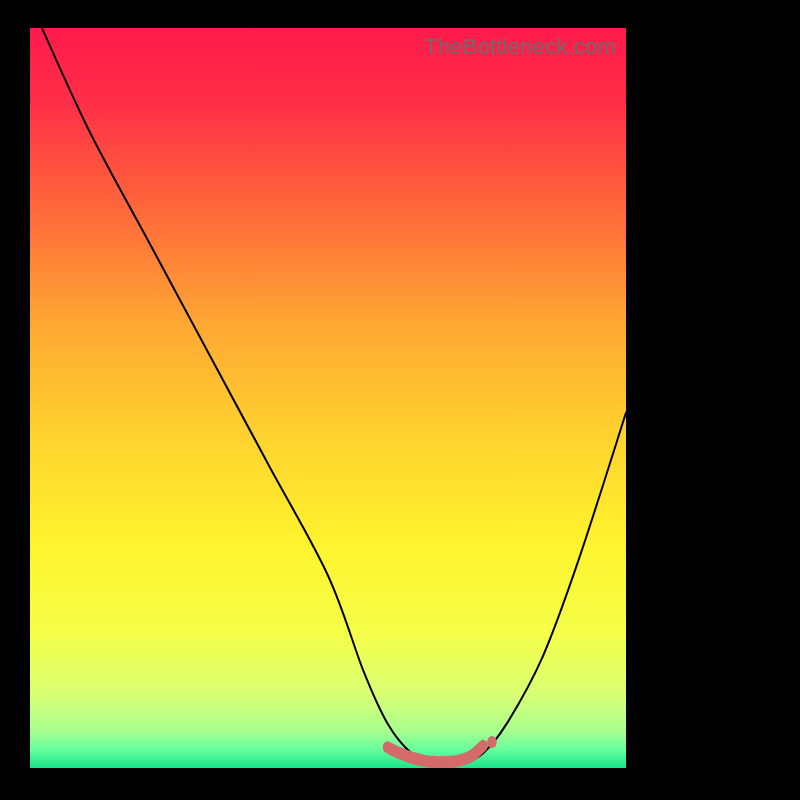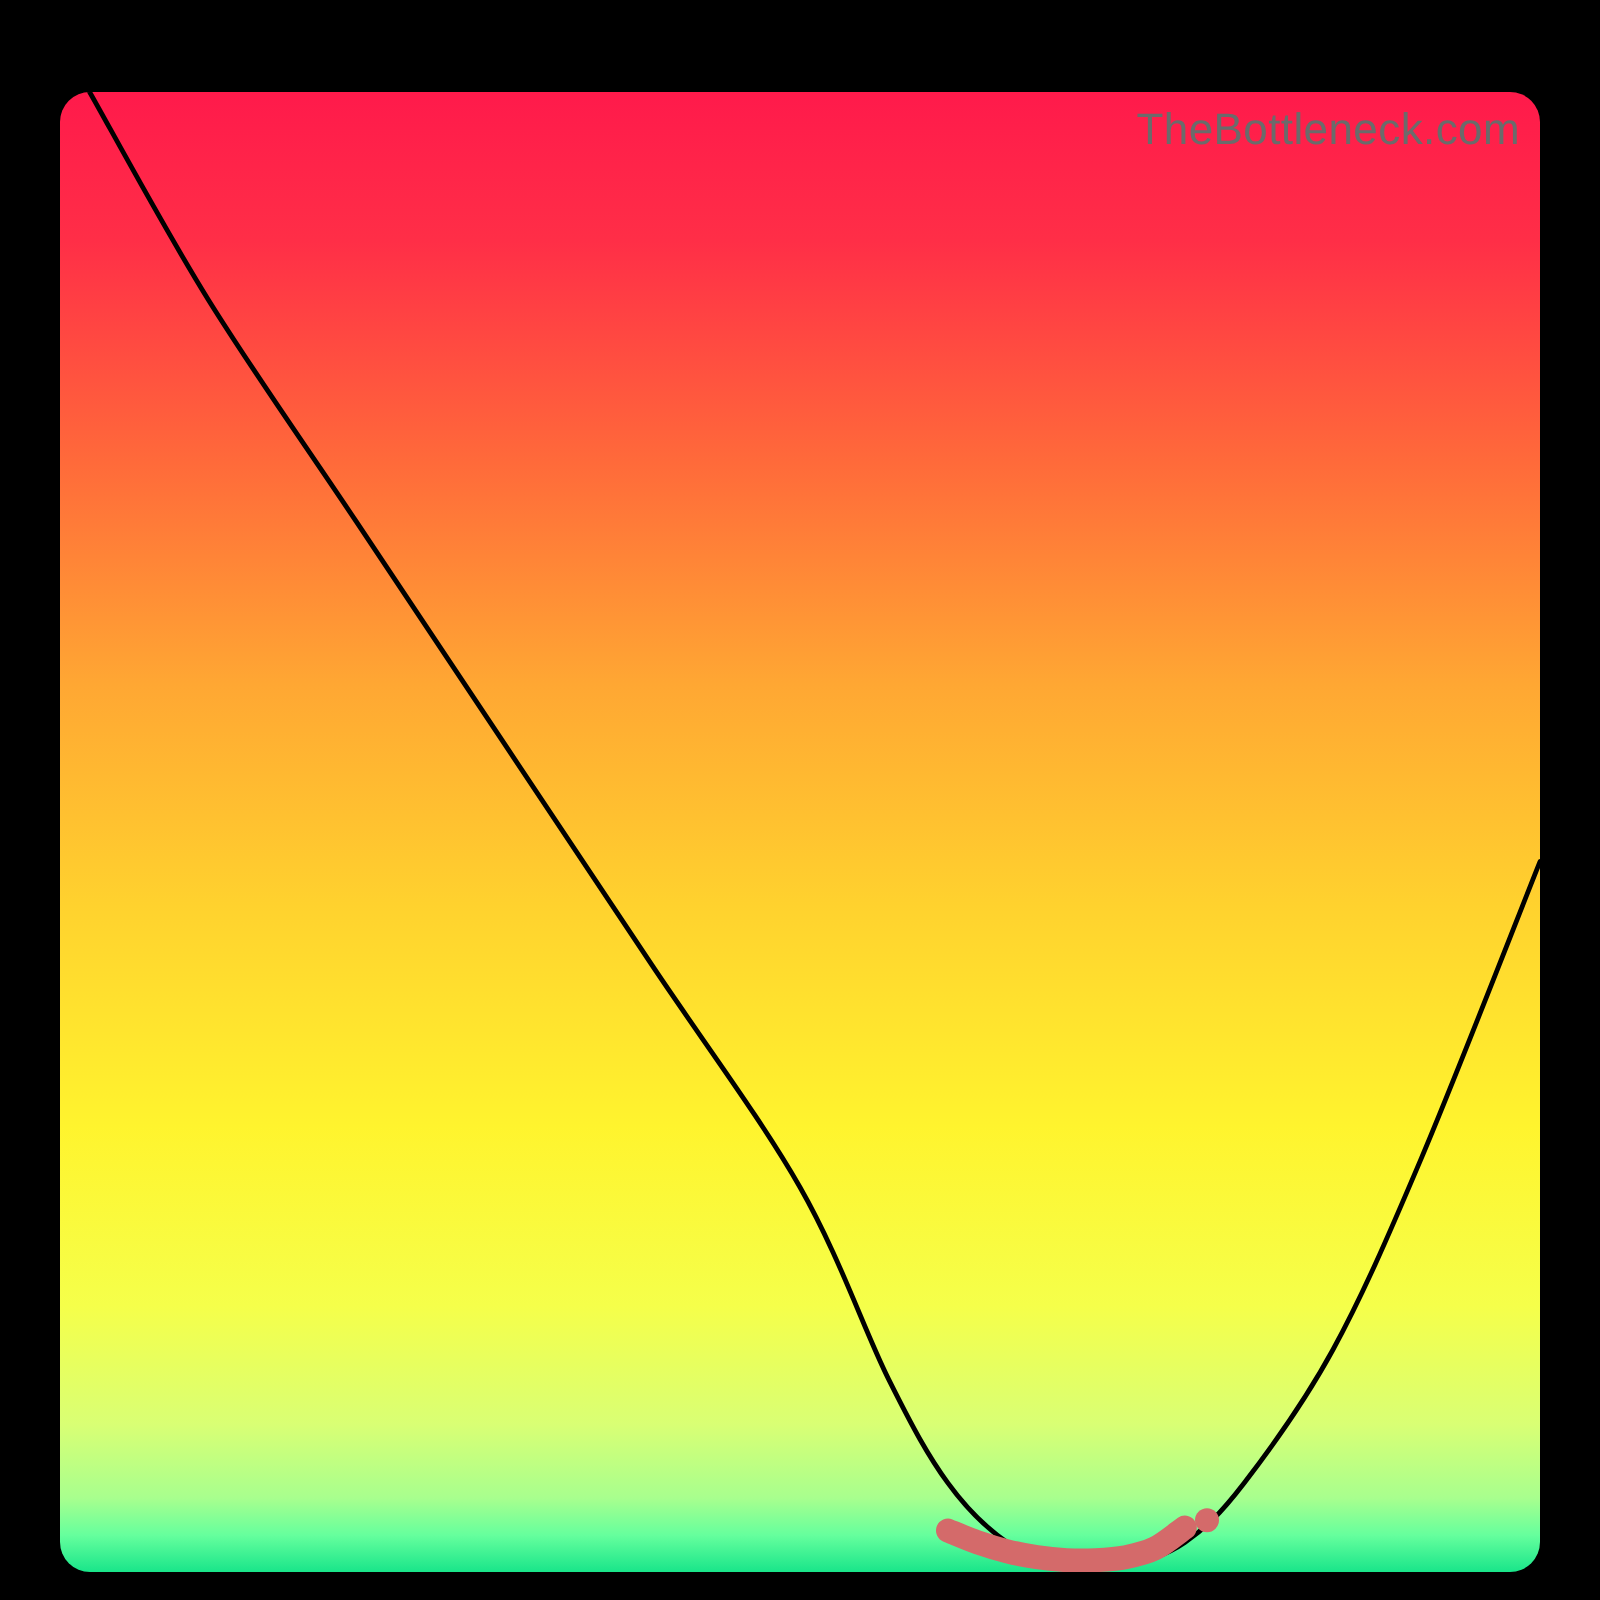--- a/index.html
+++ b/index.html
@@ -13,25 +13,24 @@
   }
   .frame {
     position: relative;
     width: 800px;
     height: 800px;
     background: #000;
   }
   .plot-area {
     position: absolute;
     left: 30px;
-    top: 46px;
-    width: 740px;
+    top: 28px;
+    width: 596px;
     height: 740px;
     overflow: hidden;
-    border-radius: 15px;
   }
   .gradient {
     width: 100%;
     height: 100%;
   }
   .attrib {
     position: absolute;
     top: 6px;
     right: 10px;
     color: #6b6b6b;

